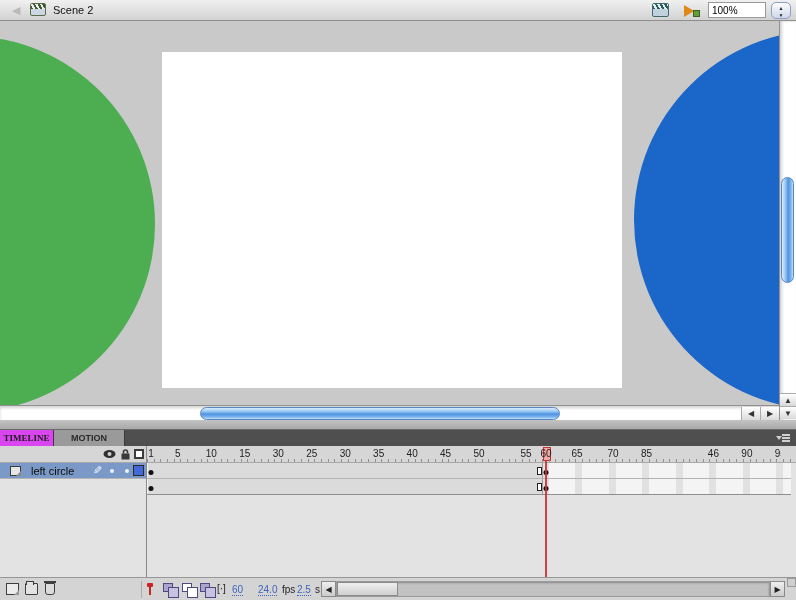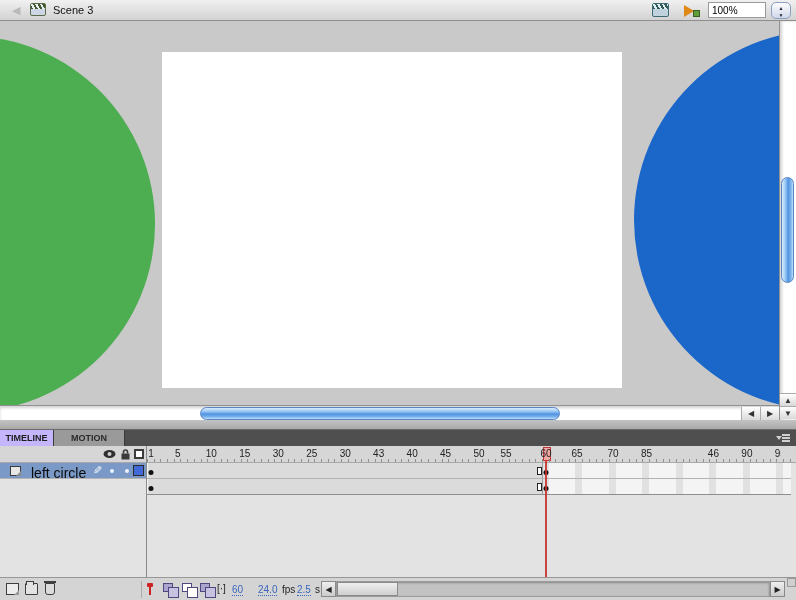--- a/index.html
+++ b/index.html
@@ -65,21 +65,21 @@
     background:linear-gradient(180deg,#fff,#d8d8d8); border-top:1px solid #aaa; }
   #v-arrow-up   { top:372px; }
   #v-arrow-down { top:385px; }
 
   
   #panel-gap { position:absolute; left:0; top:420px; width:796px; height:10px;
     background:linear-gradient(180deg,#c3c3c3,#a9a9a9); border-bottom:1px solid #6b6b6b; }
   #tab-bar { position:absolute; left:0; top:430px; width:796px; height:16px; background:#4f4f4f; }
   .tab { position:absolute; top:0; height:16px; font-size:9px; font-weight:bold;
     color:#1c1c1c; text-align:center; line-height:16px; border-right:1px solid #3a3a3a; }
-  #tab-timeline { left:0; width:54px; background:#c4b5fd; }
+  #tab-timeline { left:0; width:54px; background:#d946ef;font-family:Liberation Serif, serif; }
   #tab-motion-editor { left:54px; width:71px; background:#9a9a9a; color:#2a2a2a; }
   #panel-menu { position:absolute; right:4px; top:3px; width:16px; height:10px; }
   #panel-menu i { display:block; height:2px; margin:1px 2px 0 6px; background:#cfcfcf; }
   #panel-menu::before { content:""; position:absolute; left:0; top:3px;
     border-left:3px solid transparent; border-right:3px solid transparent; border-top:4px solid #cfcfcf; }
 
   
   #timeline { position:absolute; left:0; top:446px; width:796px; height:131px;
     background:#e3e3e3; overflow:hidden; }
   #tl-header { position:absolute; left:0; top:0; width:796px; height:17px;
@@ -98,21 +98,21 @@
 
   .row { position:absolute; left:0; width:796px; height:16px; }
   #row-0 { top:17px; } #row-1 { top:33px; }
   .row .name-cell { position:absolute; left:0; top:0; width:146px; height:16px;
     background:#f1f1f1; border-bottom:1px solid #b4b4b4; }
   .row.selected .name-cell { background:#7b99c7; }
   .layer-icon { position:absolute; left:10px; top:3px; width:11px; height:10px;
     background:#e6e6e6; border:1px solid #3c3c3c; }
   .layer-icon::before { content:""; position:absolute; right:-1px; bottom:-1px;
     width:0; height:0; border-left:5px solid transparent; border-bottom:5px solid #8a8a8a; }
-  .layer-name { position:absolute; left:31px; top:2px; font-size:14px; color:#0b0b0b; }
+  .layer-name { position:absolute; left:31px; top:2px; font-size:11px; color:#0b0b0b; }
   .pencil { position:absolute; left:93px; top:1px; font-size:11px; color:#f2f6ff; transform:scaleX(-1); }
   .dot { position:absolute; top:6px; width:4px; height:4px; border-radius:50%; background:#1a1a1a; }
   .row.selected .dot { background:#e9f1ff; }
   .dot.vis { left:110px; } .dot.lck { left:125px; }
   .swatch { position:absolute; left:133px; top:2px; width:11px; height:11px; border:1px solid #2b2b2b; }
 
   .frame-strip { position:absolute; left:147px; top:0; width:644px; height:16px;
     border-bottom:1px solid #b4b4b4;
     background:repeating-linear-gradient(90deg,#f4f4f4 0 26.78px,#e1e1e1 26.78px 33.475px); }
   #row-1 .frame-strip { border-bottom:1px solid #8f8f8f; }
@@ -168,21 +168,21 @@
   #tl-arrow-left { left:321px; } #tl-arrow-right { left:770px; }
   #footer-corner { position:absolute; left:787px; top:0px; width:9px; height:9px;
     background:#cfcfcf; border:1px solid #9b9b9b; }
 </style>
 </head>
 <body>
 
 <div id="edit-bar">
   <div id="back-arrow">◀</div>
   <div id="scene-icon"></div>
-  <div id="scene-name">Scene 3</div>
+  <div id="scene-name">Scene 2</div>
   <div id="edit-scene-btn">
       <div class="board"></div>
     </div>
   <div id="edit-symbols-btn">
     <div class="tri"></div>
     <div class="sq"></div>
   </div>
   <input id="zoom-field" value="100%" style="">
   <div id="zoom-stepper">▲<br>▼</div>
 </div>
@@ -228,25 +228,25 @@
     <div id="hdr-outline"></div>
     <div id="frame-ruler">
       <div id="cur-frame-box" style="left: 395.705px;"></div>
     <span class="rn" style="left: 4.0475px;">1</span>
         <span class="rn" style="left: 30.8275px;">5</span>
         <span class="rn" style="left: 64.3025px;">10</span>
         <span class="rn" style="left: 97.7775px;">15</span>
         <span class="rn" style="left: 131.252px;">30</span>
         <span class="rn" style="left: 164.727px;">25</span>
         <span class="rn" style="left: 198.202px;">30</span>
-        <span class="rn" style="left: 231.677px;">43</span>
+        <span class="rn" style="left: 231.677px;">35</span>
         <span class="rn" style="left: 265.152px;">40</span>
         <span class="rn" style="left: 298.627px;">45</span>
         <span class="rn" style="left: 332.103px;">50</span>
-        <span class="rn" style="left: 359px;">55</span>
+        <span class="rn" style="left: 379px;">55</span>
         <span class="rn" style="left: 399.053px;">60</span>
         <span class="rn" style="left: 430px;">65</span>
         <span class="rn" style="left: 466.002px;">70</span>
         <span class="rn" style="left: 499.478px;">85</span>
         <span class="rn" style="left: 516px; margin-top: 15px;">80</span>
         <span class="rn" style="left: 566.428px;">46</span>
         <span class="rn" style="left: 599.903px;">90</span>
         <span class="rn" style="left: 633.378px;">95</span>
       </div>
     <div id="ruler-ticks"></div>

